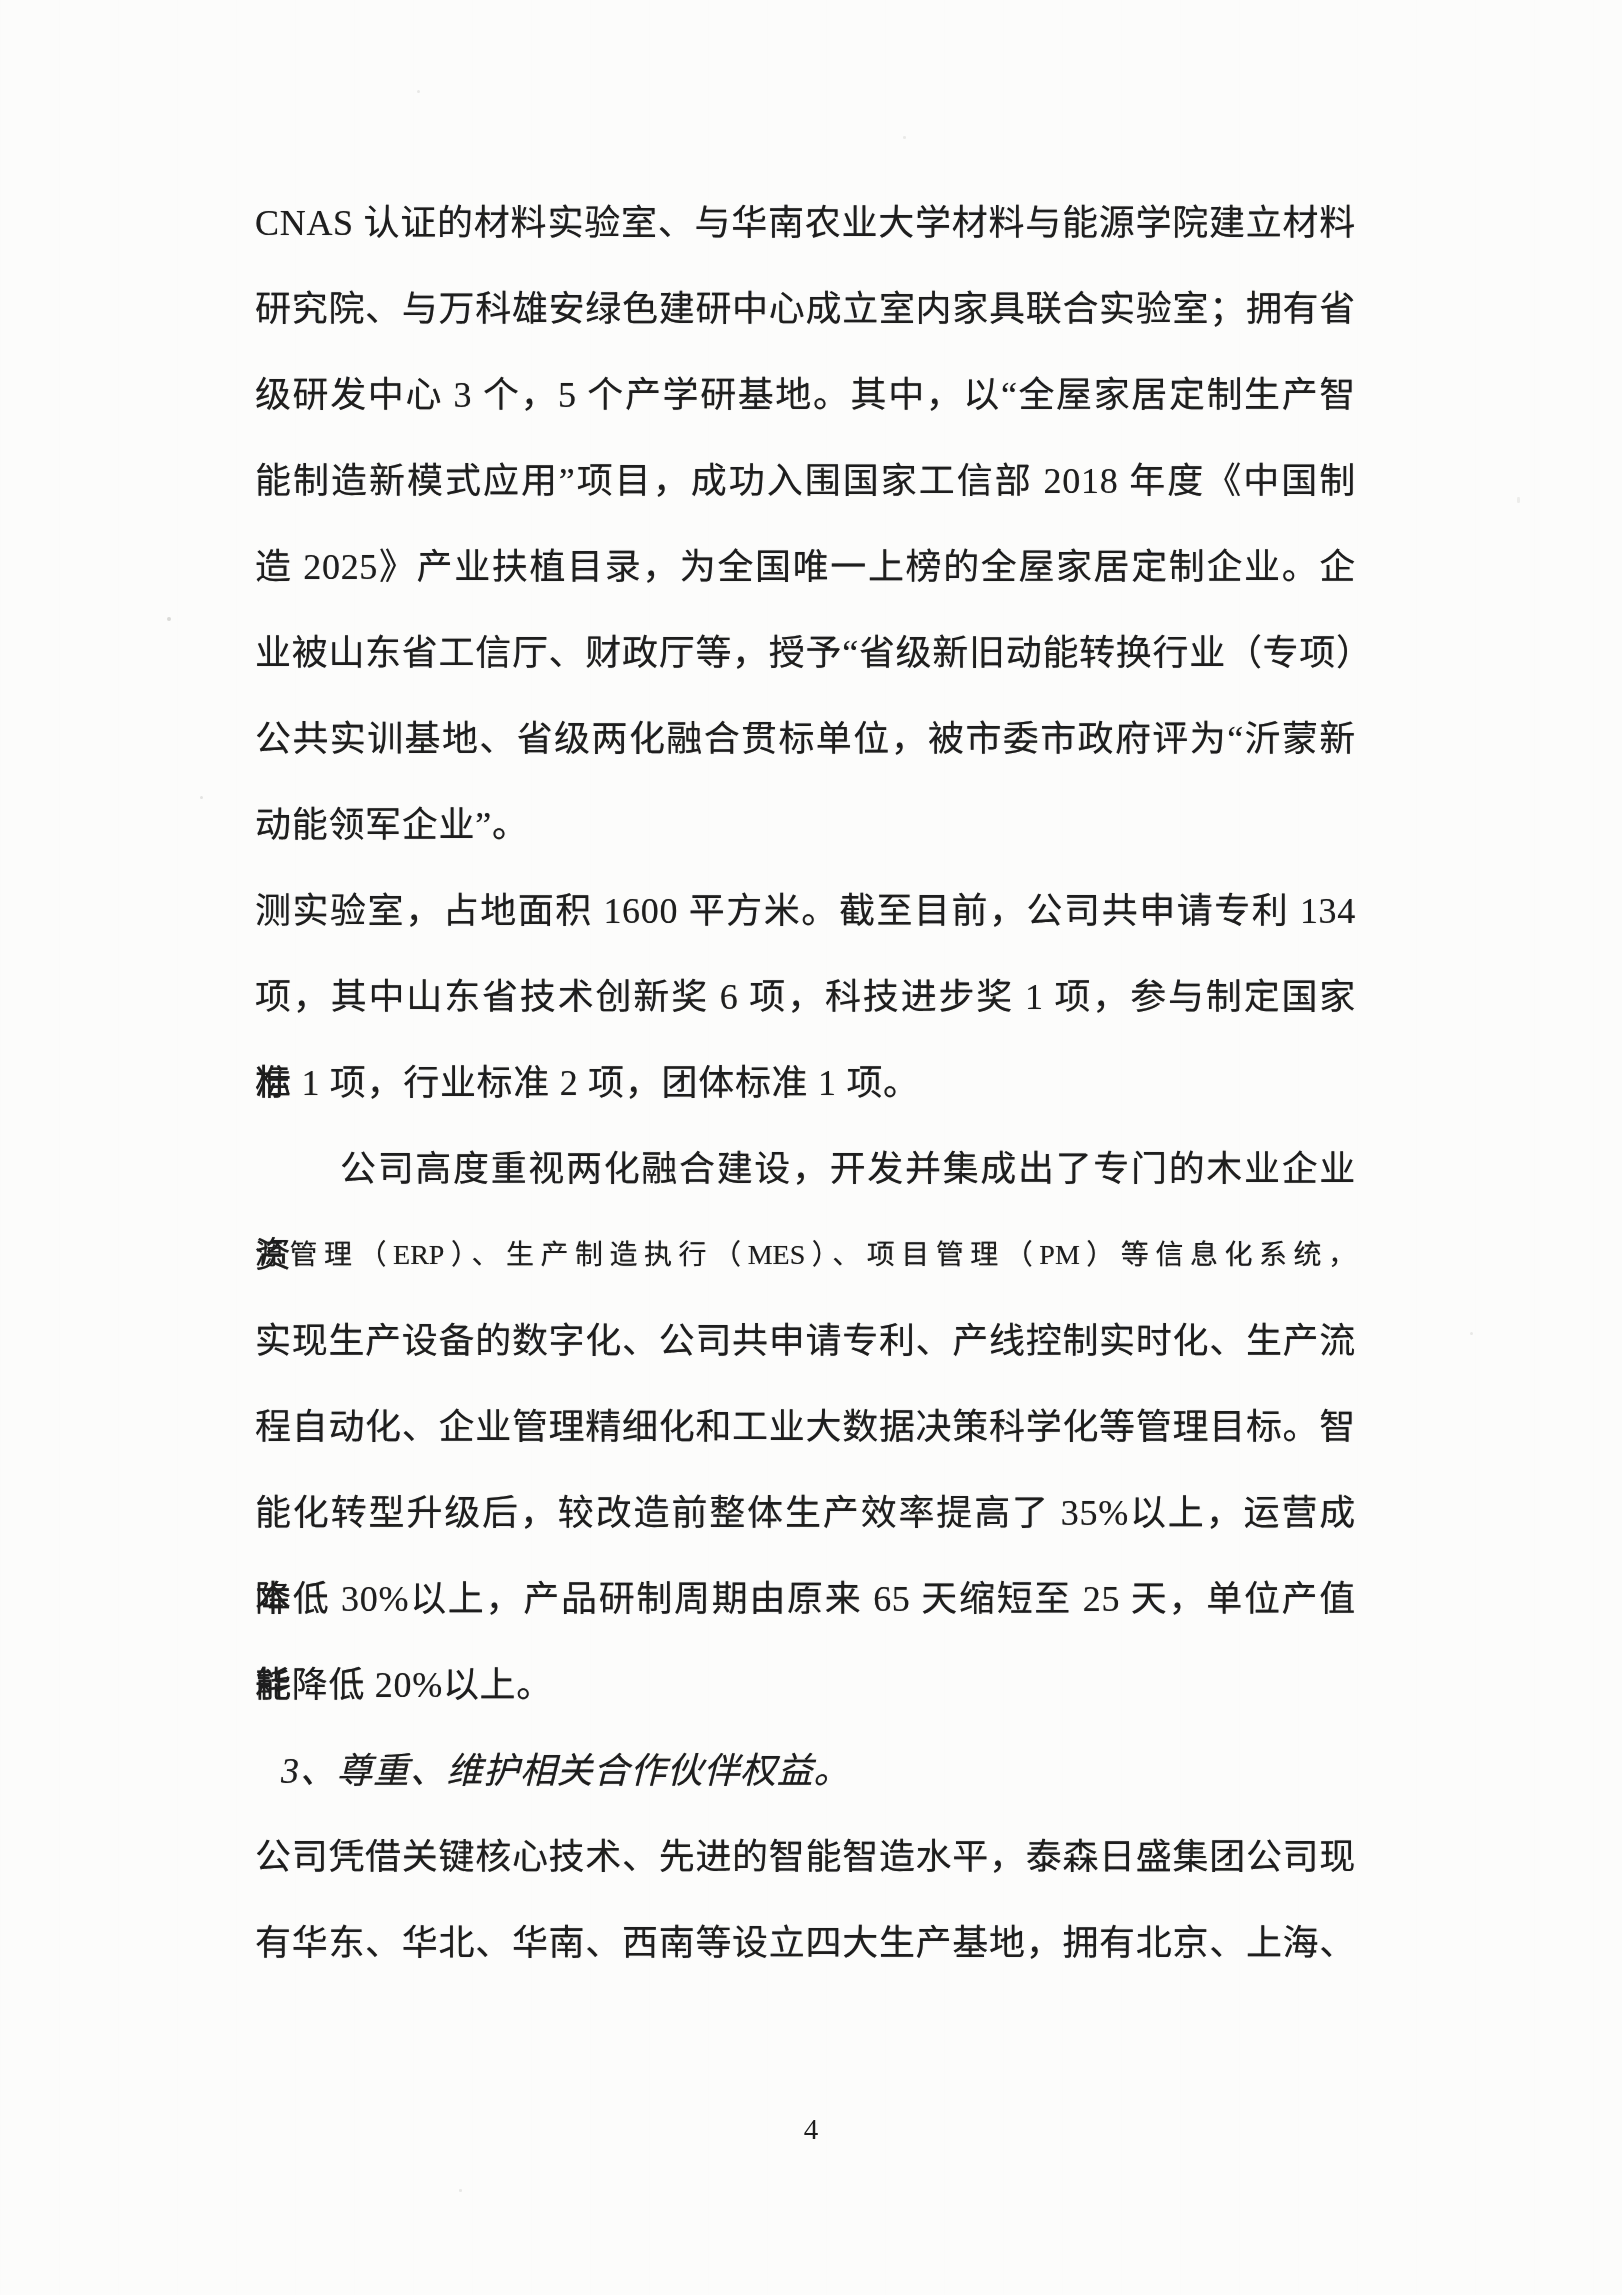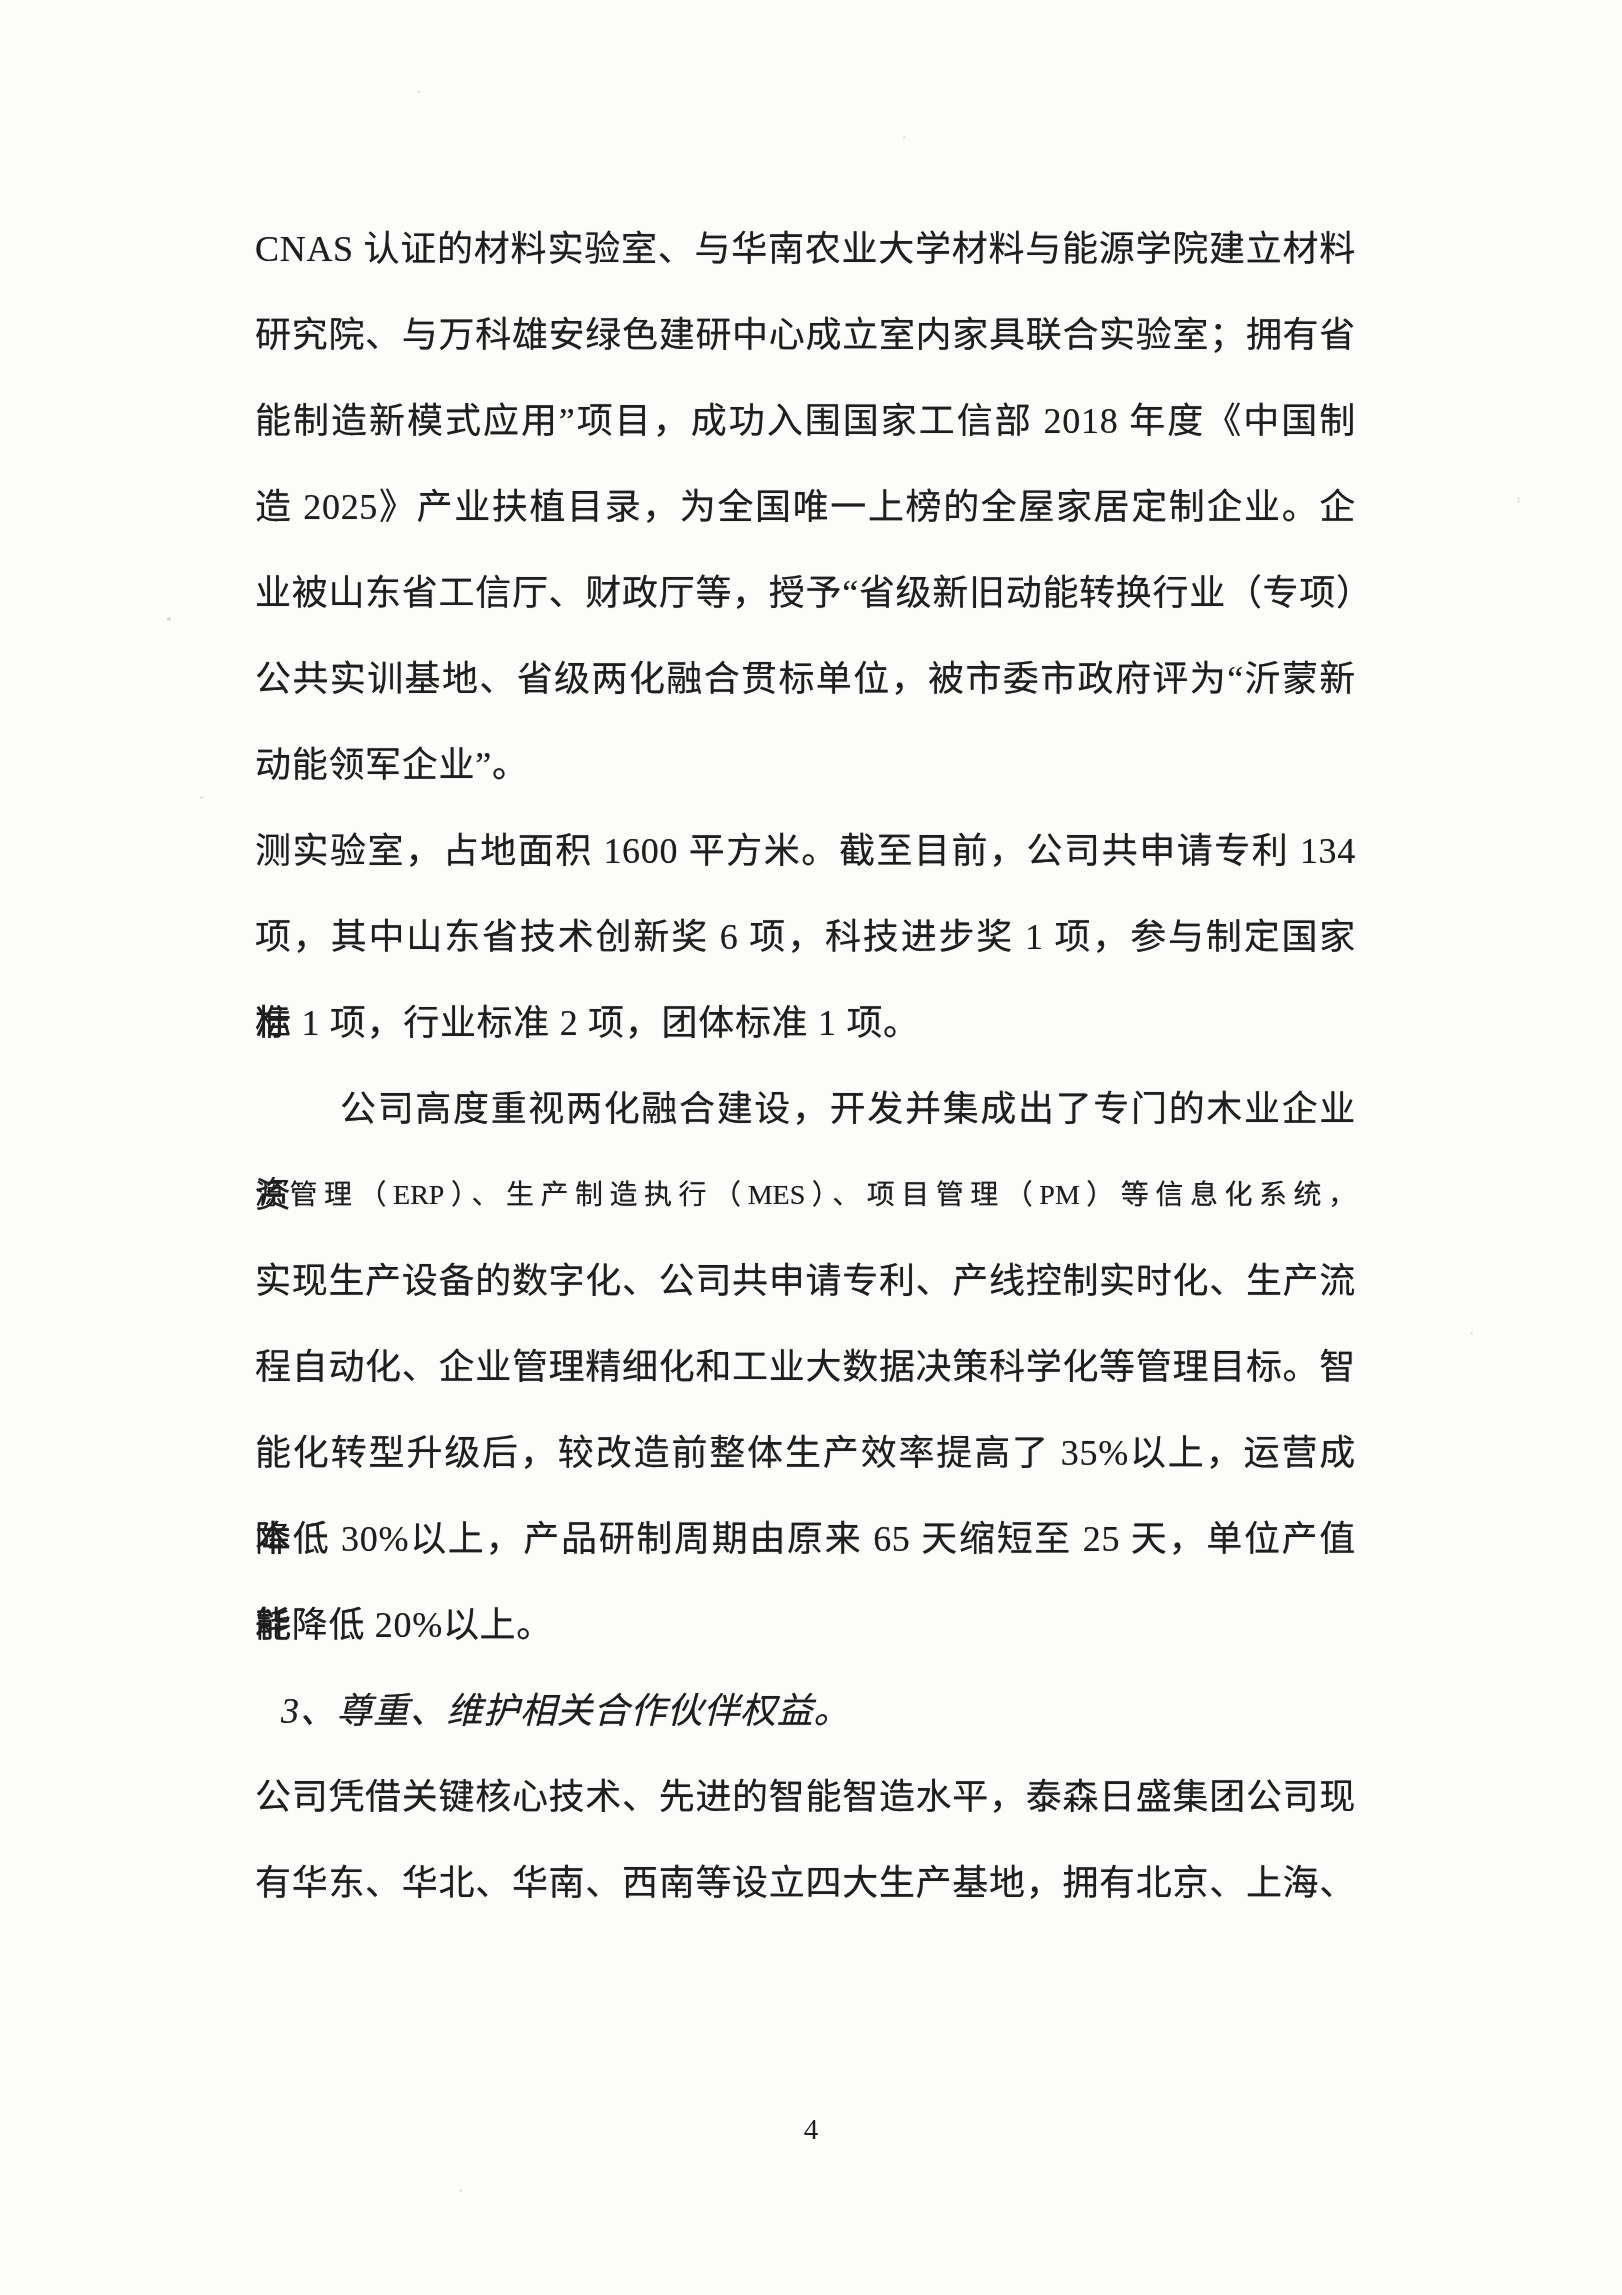--- a/index.html
+++ b/index.html
@@ -19,21 +19,21 @@
     position: absolute;
     inset: 0;
     background:
       repeating-linear-gradient(90deg,
         rgba(0,0,0,0.008) 0px, rgba(0,0,0,0.0) 2px, rgba(0,0,0,0.0) 59px);
     pointer-events: none;
   }
   .text-block {
     position: absolute;
     left: 255px;
-    top: 206px;
+    top: 180px;
     width: 1101px;
   }
   .line {
     height: 86px;
     line-height: 86px;
     font-size: 36px;
     color: #1e1e1e;
     text-shadow: 0 0 0.7px rgba(30,30,30,0.55);
     letter-spacing: 0.7px;
     white-space: nowrap;
@@ -74,20 +74,21 @@
   .speck.s7 { left: 1517px; top: 497px;  width: 2.6px; height: 5.9px; opacity: .15; border-radius: 1.3px; }
 </style>
 </head>
 <body>
 
 <div class="scan-texture"></div>
 
 <div class="text-block">
   <div class="line j">CNAS 认证的材料实验室、与华南农业大学材料与能源学院建立材料</div>
   <div class="line j">研究院、与万科雄安绿色建研中心成立室内家具联合实验室；拥有省</div>
+  <div class="line j">级研发中心 3 个，5 个产学研基地。其中，以“全屋家居定制生产智</div>
   <div class="line j">能制造新模式应用”项目，成功入围国家工信部 2018 年度《中国制</div>
   <div class="line j">造 2025》产业扶植目录，为全国唯一上榜的全屋家居定制企业。企</div>
   <div class="line j">业被山东省工信厅、财政厅等，授予“省级新旧动能转换行业（专项）</div>
   <div class="line j">公共实训基地、省级两化融合贯标单位，被市委市政府评为“沂蒙新</div>
   <div class="line">动能领军企业”。</div>
   <div class="line j">测实验室，占地面积 1600 平方米。截至目前，公司共申请专利 134</div>
   <div class="line j">项，其中山东省技术创新奖 6 项，科技进步奖 1 项，参与制定国家标</div>
   <div class="line">准 1 项，行业标准 2 项，团体标准 1 项。</div>
   <div class="line j ind2">公司高度重视两化融合建设，开发并集成出了专门的木业企业资</div>
   <div class="line j tight">源管理（ERP）、生产制造执行（MES）、项目管理（PM）等信息化系统，</div>

